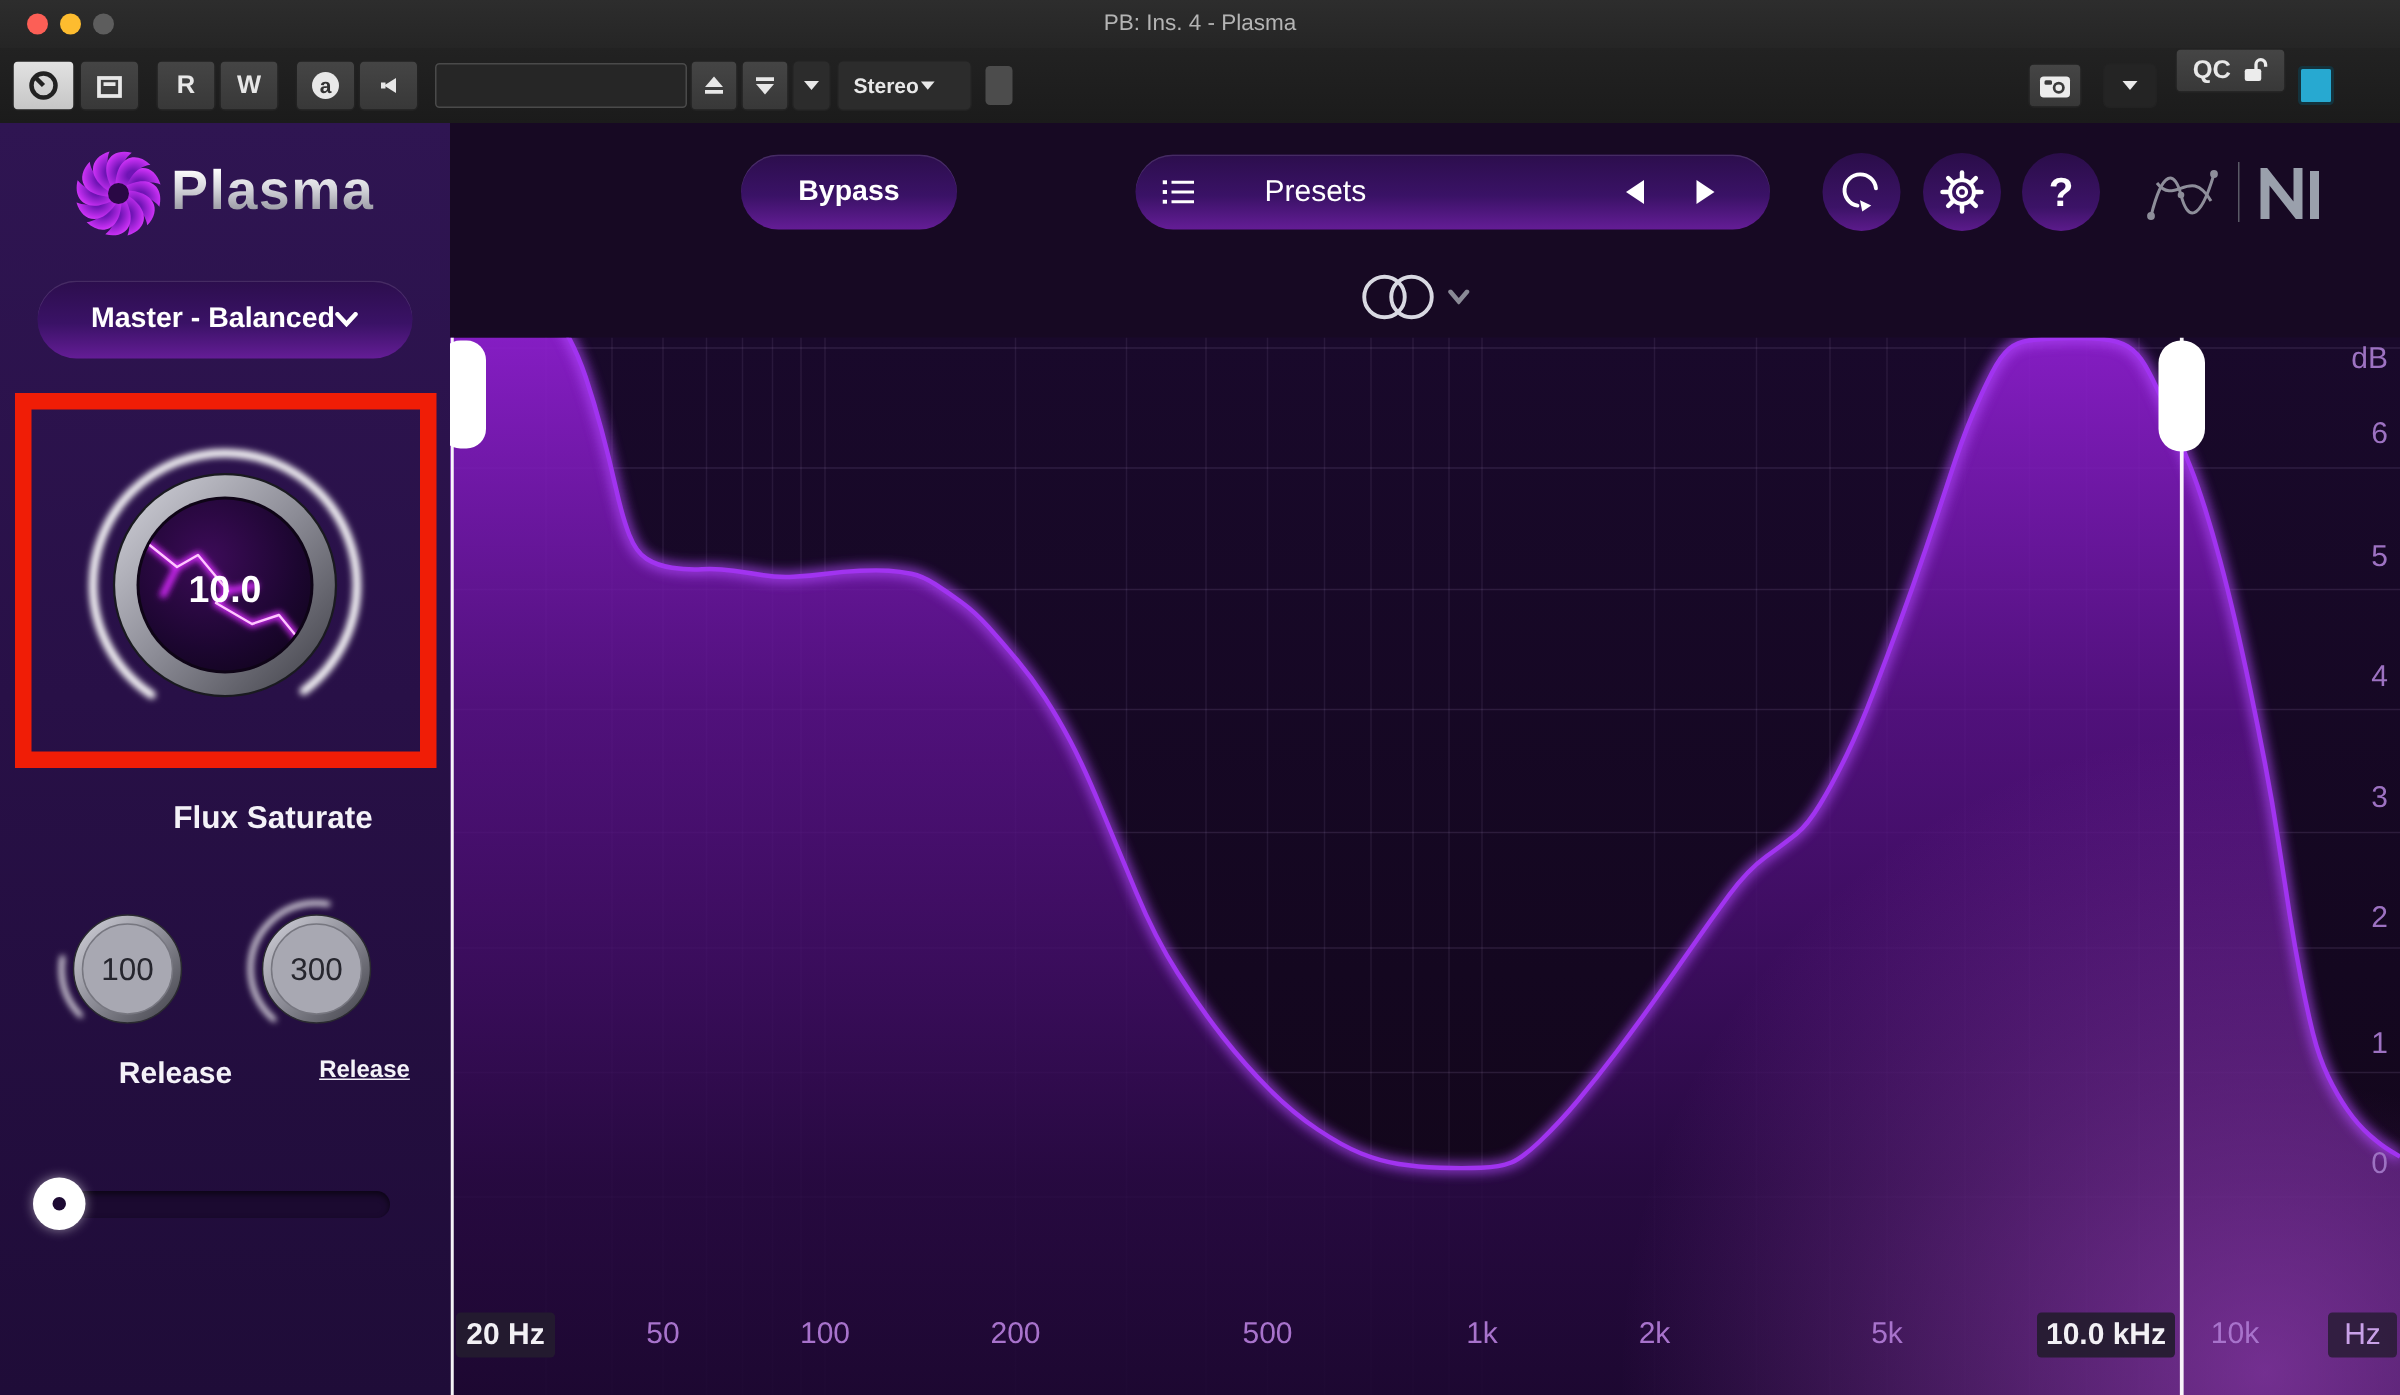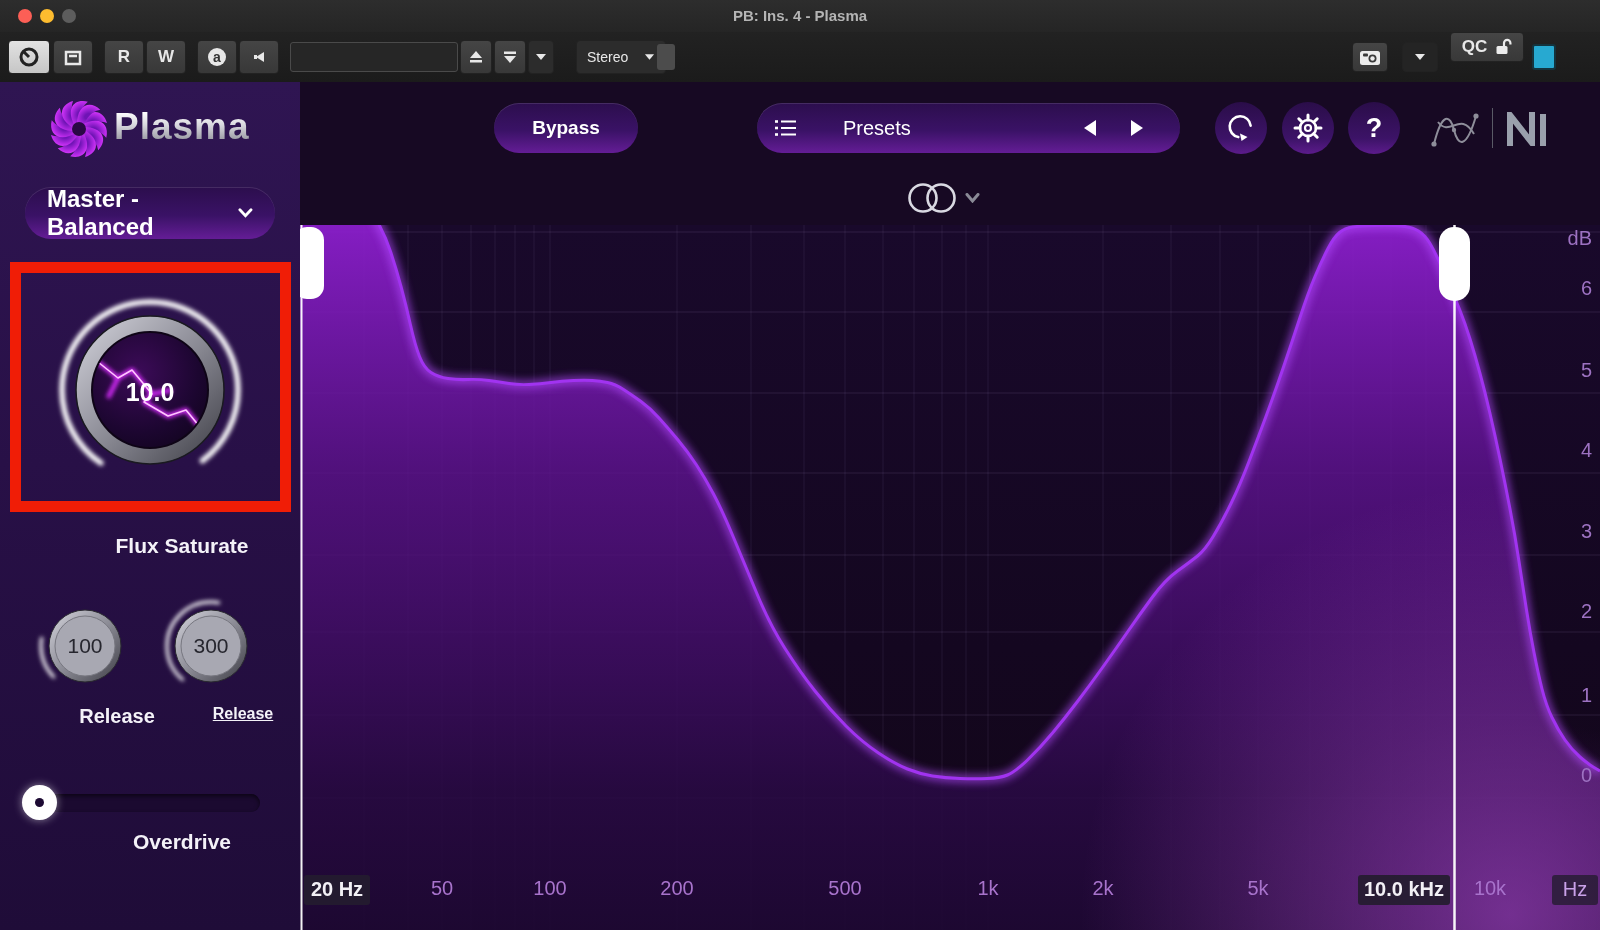--- a/index.html
+++ b/index.html
@@ -2,21 +2,21 @@
 <html><head>
 <meta charset="utf-8">
 <style>
   html,body{margin:0;padding:0;background:#000;}
   #stage{position:relative;width:1600px;height:930px;overflow:hidden;
          font-family:"Liberation Sans",sans-serif;background:#190a2b;}
   .abs{position:absolute;}
 
   
   .titlebar{left:0;top:0;width:1600px;height:32px;background:linear-gradient(#2d2d2d,#252525);
-            border-bottom:1px solid #161616;font-weight:bold;}
+            border-bottom:1px solid #161616;}
   .tl{width:14px;height:14px;border-radius:50%;top:9px;}
   .title{width:100%;text-align:center;top:7px;color:#b4b4b4;font-size:15px;}
 
   
   .host{left:0;top:32px;width:1600px;height:50px;background:linear-gradient(#222,#1b1b1b);
         border-bottom:1px solid #000;}
   .hbtn{background:linear-gradient(#454545,#383838);border:1px solid #222;border-radius:4px;
         display:flex;align-items:center;justify-content:center;color:#e8e8e8;
         font-weight:bold;font-size:17px;top:8px;height:34px;box-sizing:border-box;}
   .hbtn.lit{background:linear-gradient(#e2e2e2,#c6c6c6);color:#222;}
@@ -114,21 +114,21 @@
       <svg width="16" height="16" viewBox="0 0 16 16">
         <rect x="2" y="2.5" width="12" height="2.5" fill="#e8e8e8"></rect>
           <path d="M8 14 L14 7 L2 7 Z" fill="#e8e8e8"></path>
       </svg>
     </div>
     <div class="abs hbtn" style="left:528px;width:26px;background:#2c2c2c;">
       <svg width="12" height="8" viewBox="0 0 12 8">
           <path d="M1 1 L11 1 L6 7 Z" fill="#e8e8e8"></path>
         </svg>
     </div>
-    <div class="abs hbtn" style="left:576px;width:90px;font-size:14px;font-weight:normal;justify-content:space-between;padding:0 10px;background:#2c2c2c;">
+    <div class="abs hbtn" style="left:558px;width:90px;font-size:14px;font-weight:bold;justify-content:flex-start;padding:0 10px;background:#2c2c2c;">
       <span>Stereo</span>
       <svg width="11" height="8" viewBox="0 0 12 8">
           <path d="M1 1 L11 1 L6 7 Z" fill="#e8e8e8"></path>
         </svg>
     </div>
     <div class="abs" style="left:657px;top:12px;width:18px;height:26px;background:#4c4c4c;border-radius:3px;"></div>
 
     <div class="abs hbtn" style="left:1352px;width:36px;height:30px;top:10px;">
       <svg width="22" height="17" viewBox="0 0 22 17">
         <rect x="1" y="2" width="20" height="14" rx="2.5" fill="#ececec"></rect>
@@ -248,21 +248,21 @@
         </g>
     </svg>
     <div class="abs" style="left:1492px;top:26px;width:1px;height:40px;background:#5a5a66;"></div>
     <svg class="abs" style="left:1506px;top:30px;" width="42" height="34" viewBox="0 0 42 34">
       <g stroke="#9aa0ac" stroke-width="6" fill="none">
         <path d="M4 34 V3 L26 31 V0"></path>
           <line x1="37" y1="2" x2="37" y2="34"></line>
       </g>
     </svg>
 
-    <div class="abs pill" style="left:25px;top:105px;width:250px;height:52px;padding:0 22px;font-size:24px;box-sizing:border-box;">
+    <div class="abs pill" style="left:25px;top:105px;width:250px;height:52px;padding:0 22px;font-size:19px;box-sizing:border-box;">
       <span>Master - Balanced</span>
       <svg width="16" height="10" viewBox="0 0 16 10">
           <path d="M2 1.5 L8 8 L14 1.5" fill="none" stroke="#fff" stroke-width="3" stroke-linecap="round"></path>
         </svg>
     </div>
 
     <div class="abs redbox"></div>
     <svg class="abs" style="left:40px;top:198px;" width="220" height="220" viewBox="0 0 220 220">
       <defs>
         <linearGradient id="metal" x1="0" y1="0" x2="1" y2="1">
@@ -311,21 +311,20 @@
       <circle cx="55" cy="55" r="30" fill="#a8a8b2" stroke="#777780" stroke-width="1"></circle>
       <text x="55" y="62" text-anchor="middle" font-size="21" fill="#26262e" font-family="Liberation Sans,sans-serif">300</text>
     </svg>
     <div class="abs panel-label" style="left:35px;top:623px;width:100px;font-size:20px;">Release</div>
     <div class="abs panel-label" style="left:161px;top:623px;width:100px;font-size:16px;text-decoration:underline;">Release</div>
 
     <div class="abs od-track"></div>
     <div class="abs od-handle" style="left: 22.1px;">
       <div class="abs od-dot"></div>
     </div>
-    <div class="abs panel-label" style="left:0;top:748px;width:300px;font-size:21px;">Overdrive</div>
 
     <div class="abs" style="left:903px;top:96px;width:80px;height:40px;display:flex;align-items:center;">
       <svg width="58" height="34" viewBox="0 0 58 34">
         <circle cx="20" cy="17" r="13.5" fill="none" stroke="#d9d9e2" stroke-width="2.6"></circle>
         <circle cx="38" cy="17" r="13.5" fill="none" stroke="#d9d9e2" stroke-width="2.6"></circle>
       </svg>
       <svg width="15" height="10" viewBox="0 0 15 10" style="margin-left:4px;">
         <path d="M2 1.5 L7.5 8 L13 1.5" fill="none" stroke="#8a8a96" stroke-width="3" stroke-linecap="round"></path>
       </svg>
     </div>

